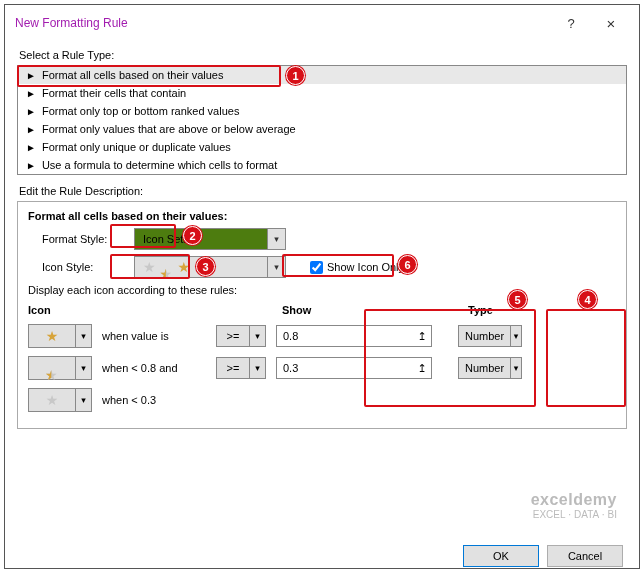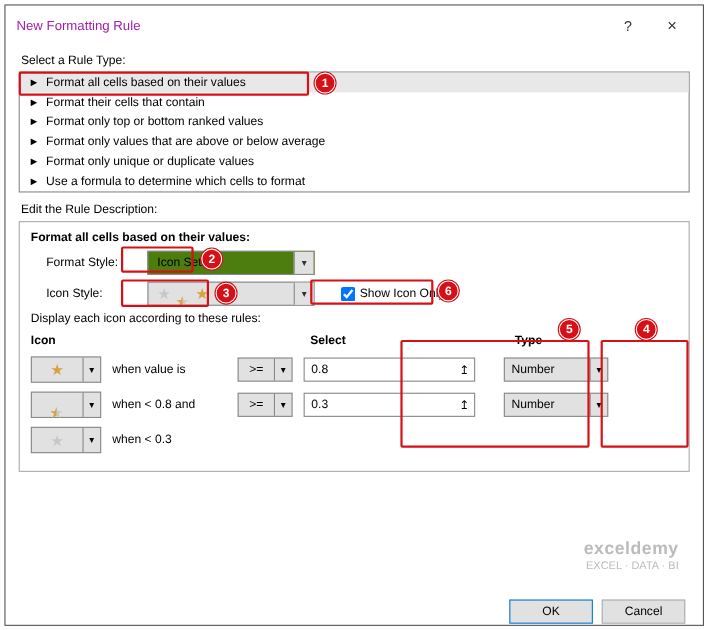--- a/index.html
+++ b/index.html
@@ -107,21 +107,21 @@
     display:inline-flex;align-items:center;height:22px;border:1px solid #888;background:#e1e1e1;
   }
   .opbox .txt{width:32px;text-align:center;}
   .opbox .drop{width:16px;border-left:1px solid #888;height:100%;display:flex;align-items:center;justify-content:center;font-size:9px;}
   .valbox {
     display:inline-flex;align-items:center;height:22px;border:1px solid #888;background:#fff;width:156px;
   }
   .valbox .txt{flex:1;padding:0 6px;}
   .valbox .ref{width:18px;display:flex;align-items:center;justify-content:center;font-size:11px;color:#000;}
   .typebox {
-    display:inline-flex;align-items:center;height:22px;border:1px solid #888;background:#e1e1e1;width:95px;
+    display:inline-flex;align-items:center;height:22px;border:1px solid #888;background:#e1e1e1;width:64px;
   }
   .typebox .txt{flex:1;padding:0 6px;}
   .typebox .drop{width:16px;border-left:1px solid #888;height:100%;display:flex;align-items:center;justify-content:center;font-size:9px;}
   .footer {
     position:absolute; right:16px; bottom:1px; display:flex;gap:8px; align-items:center;
   }
   .watermark {
     position:absolute; right:22px; bottom:48px;
     color:#bbb; text-align:right; font-size:10px; line-height:1.1;
   }
@@ -228,21 +228,21 @@
       </span>
     </div>
 
     <div style="margin-top:4px;">Display each icon according to these rules:</div>
 
     <div class="ruletable">
       <div class="irow">
         <span class="hdr" style="width:68px;">Icon</span>
         <span style="width:104px;"></span>
         <span style="width:52px;"></span>
-        <span class="hdr" style="width:160px;">Select</span>
+        <span class="hdr" style="width:160px;">Show</span>
         <span style="width:6px;"></span>
         <span class="hdr" style="width:74px;">Type</span>
       </div>
 
       <div class="irow">
         <span class="iconbox">
           <span class="ic">
               <span class="star gold">★</span>
             </span>
           <span class="drop">▾</span>

